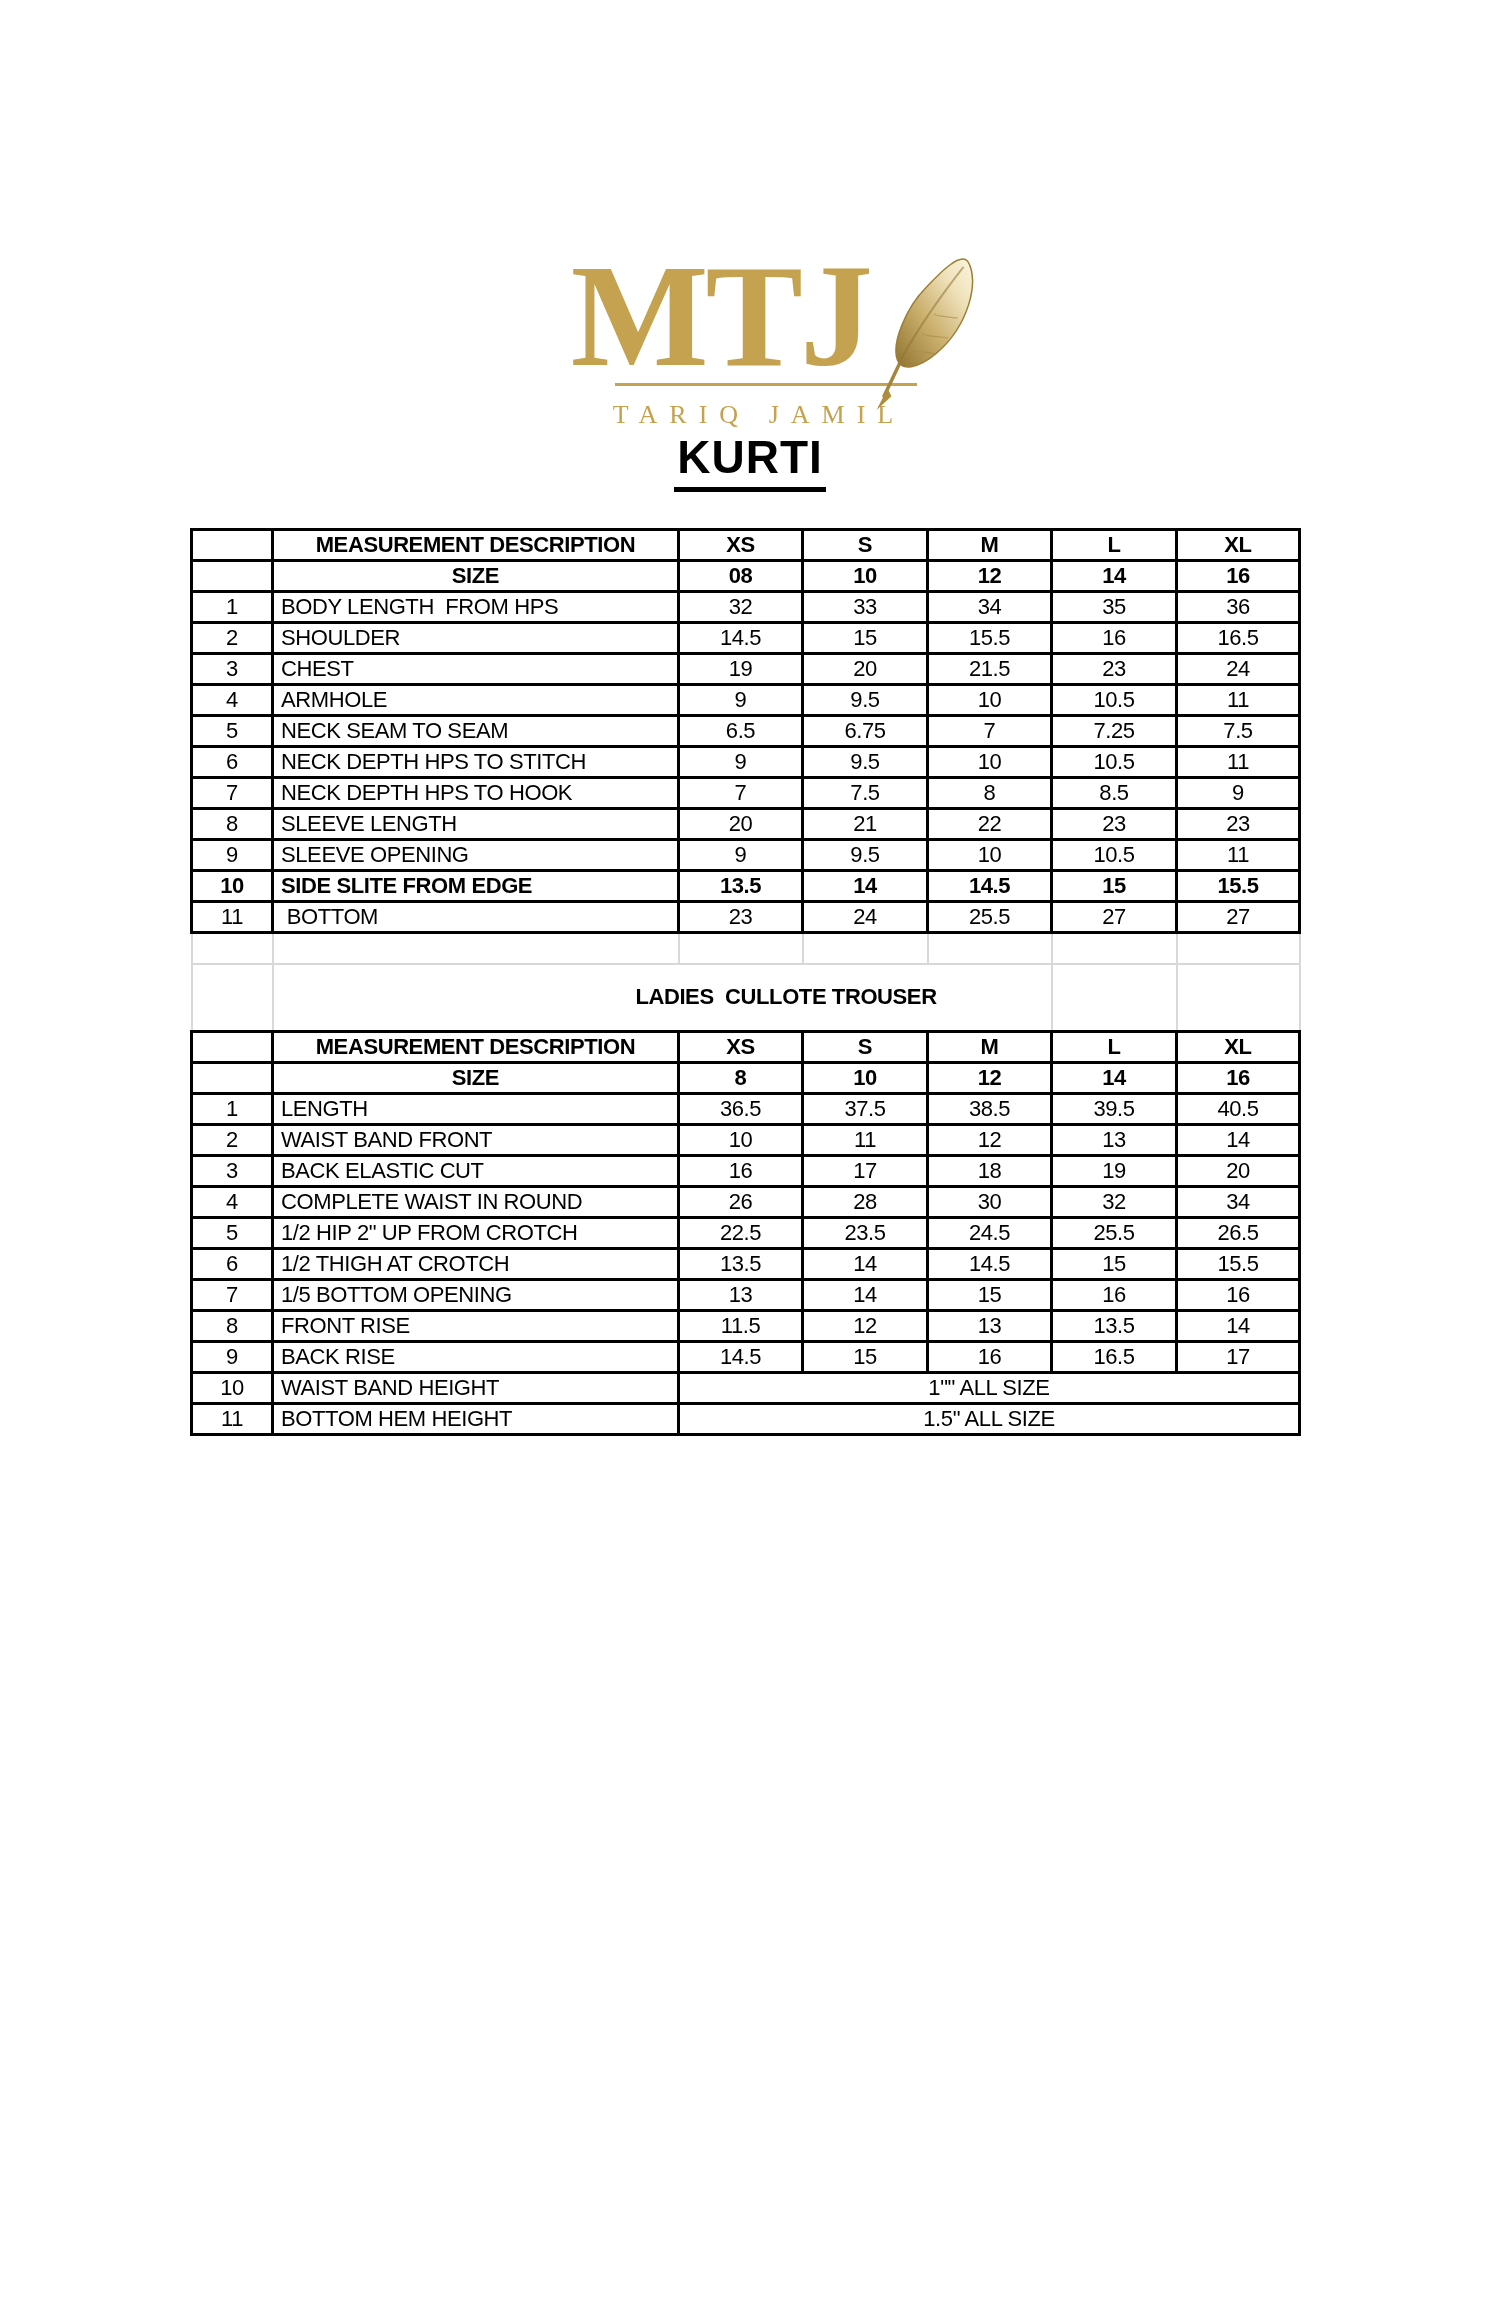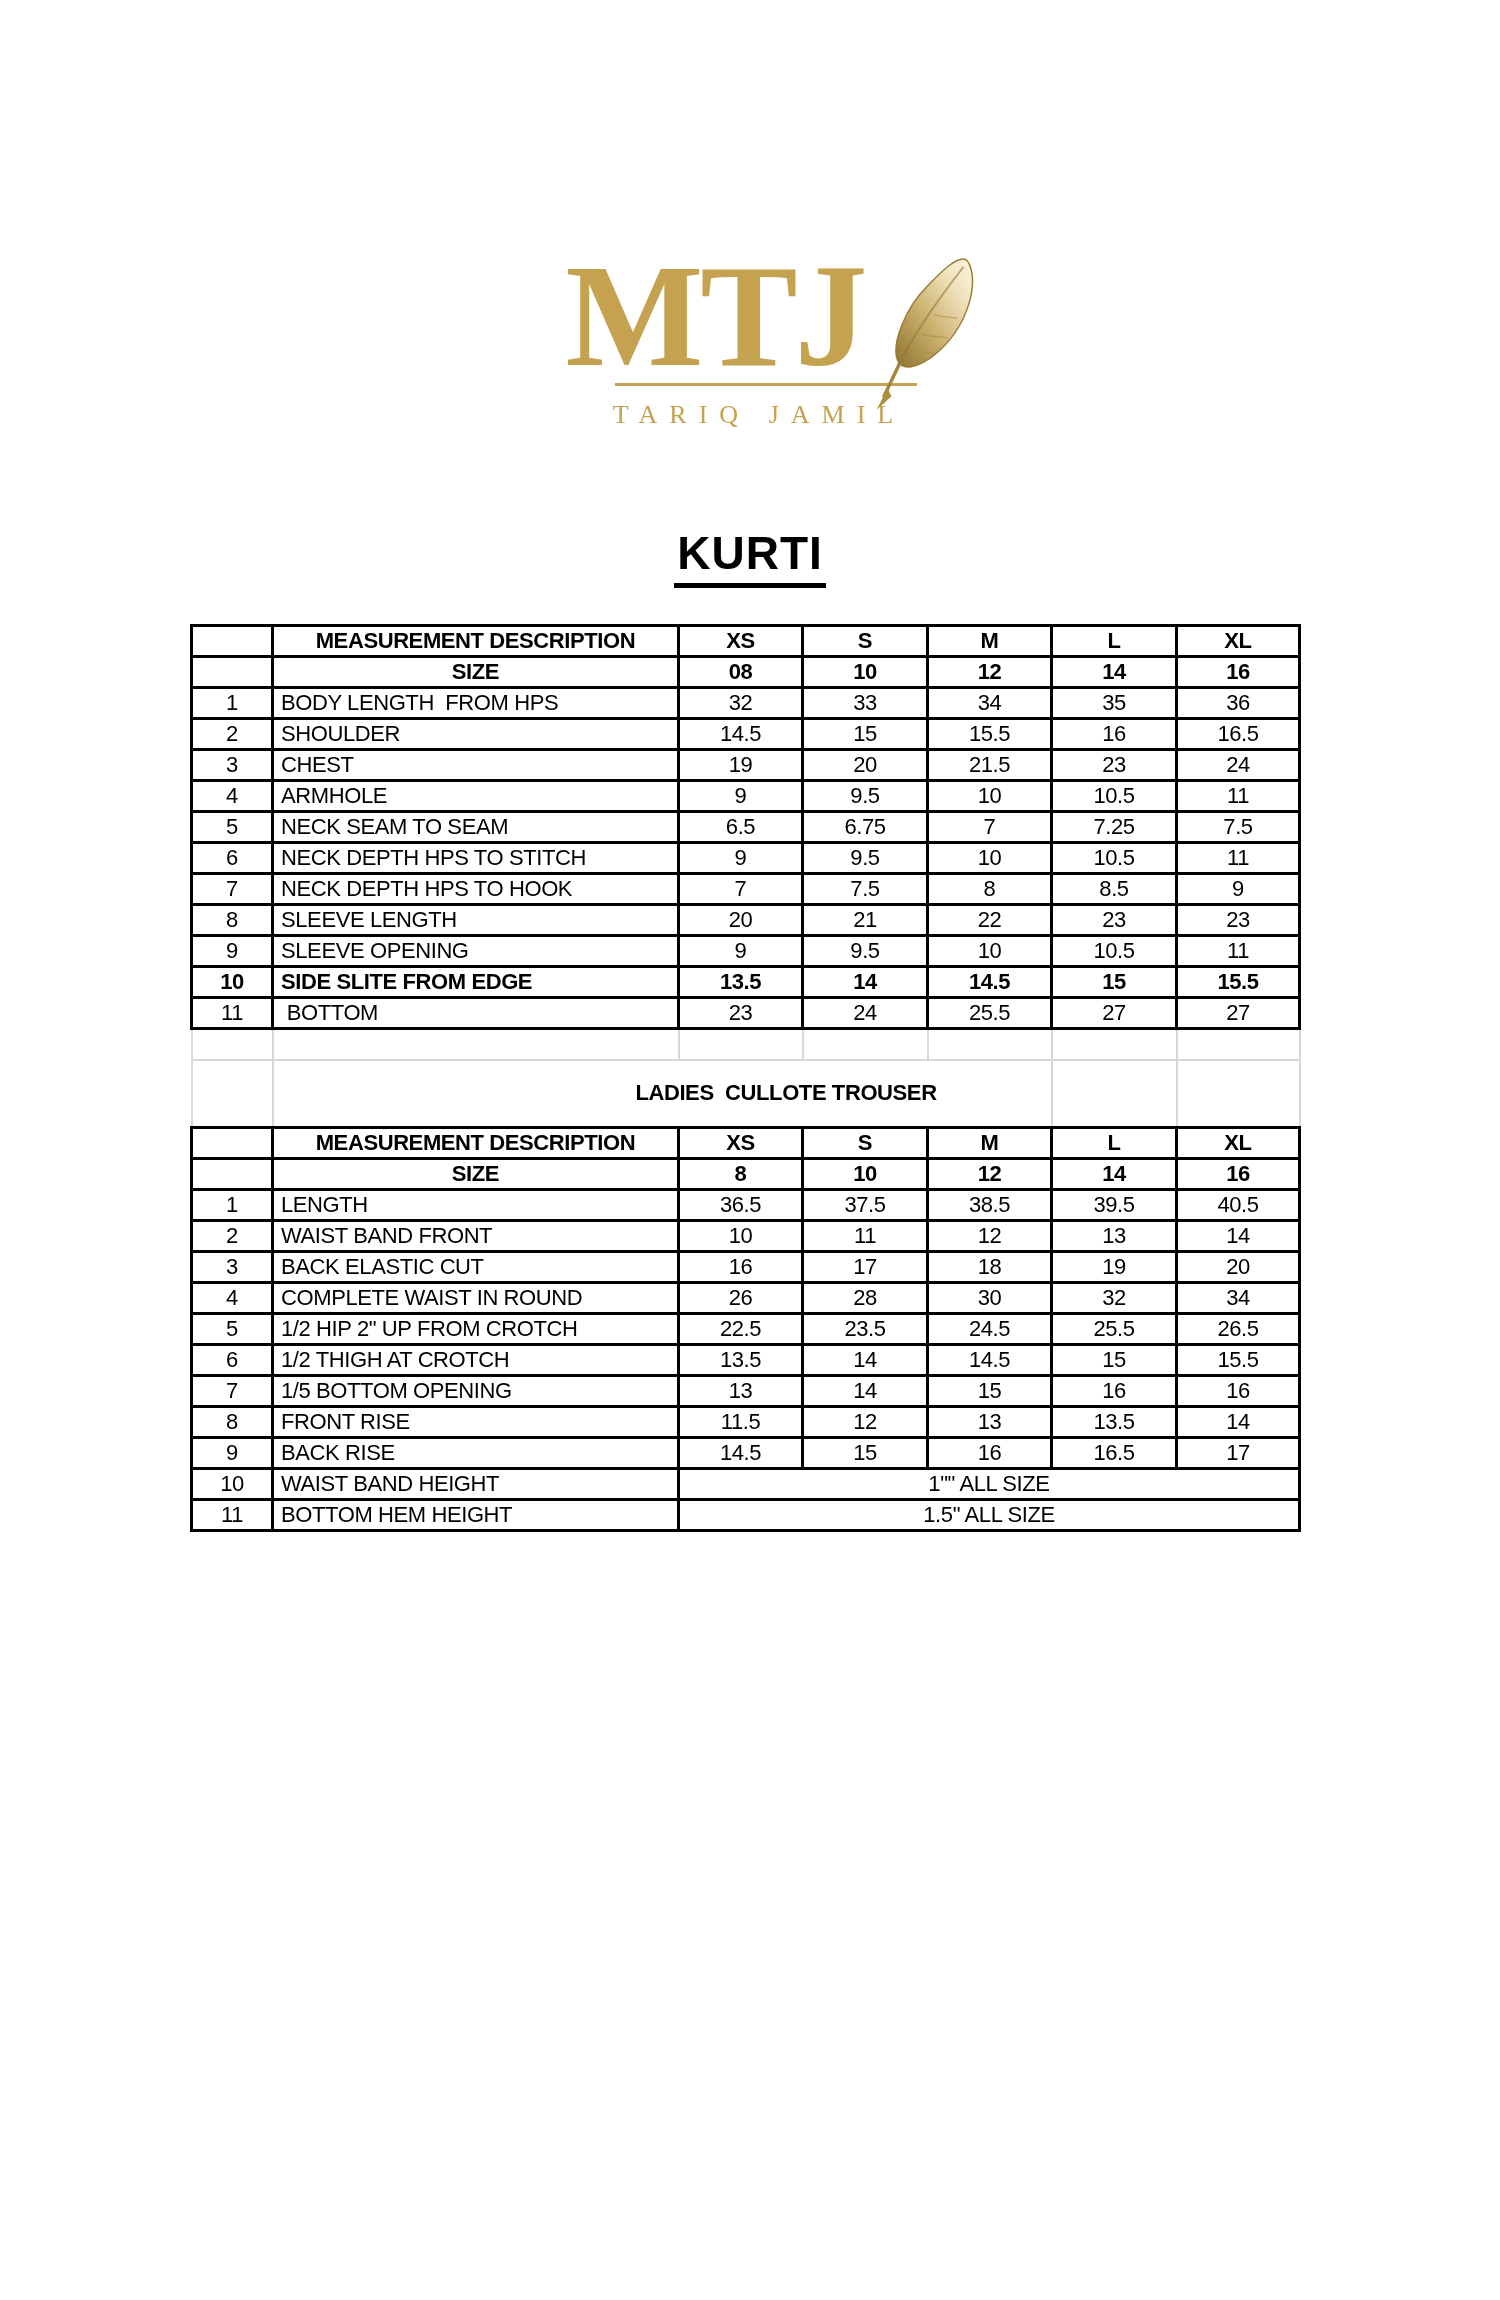--- a/index.html
+++ b/index.html
@@ -5,28 +5,28 @@
   :root{ --gold:#c5a24f; --ink:#000; --grayline:#d8d8d8; }
   *{ box-sizing:border-box; margin:0; padding:0; }
   html,body{ background:#fff; }
   body{ width:1500px; height:2300px; position:relative; overflow:hidden;
         font-family:"Liberation Sans", sans-serif; color:var(--ink); }
 
   
   .logo{ width:460px; margin:245px auto 0; position:relative; text-align:center; }
   .mtj{ font-family:"Liberation Serif", serif; font-weight:700; font-size:146px;
         line-height:.98; color:var(--gold); letter-spacing:-3px;
-        margin-left:40px; margin-right:110px; }
+        margin-left:40px; margin-right:110px;text-align:right; }
   .feather{ position:absolute; left:352px; top:10px; width:110px; height:158px; }
   .rule{ height:3px; background:var(--gold); width:302px; margin:-5px 0 14px 95px; }
   .subtitle{ font-family:"Liberation Serif", serif; font-weight:400; font-size:26px;
              color:var(--gold); letter-spacing:12px; margin-left:18px; white-space:nowrap; }
 
   
-  h1.kurti{ margin-top:96px; text-align:center; font-size:46px; font-weight:700; letter-spacing:1px; }
+  h1.kurti{ text-align:center; font-size:46px; font-weight:700; letter-spacing:1px; }
   h1.kurti .u{ display:inline-block; border-bottom:5px solid #000; padding:0 3px 3px; }
 
   
   table.chart{ border-collapse:collapse; table-layout:fixed; width:1108px;
                margin:36px 0 0 190px; }
   table.chart td{ border:3px solid #000; height:31px; text-align:center;
                   font-size:22px; letter-spacing:-0.4px; padding:1px 2px;
                   overflow:hidden; }
   table.chart td.desc{ text-align:left; padding-left:7px; white-space:pre; }
   tr.hdr td{ font-weight:700; }

